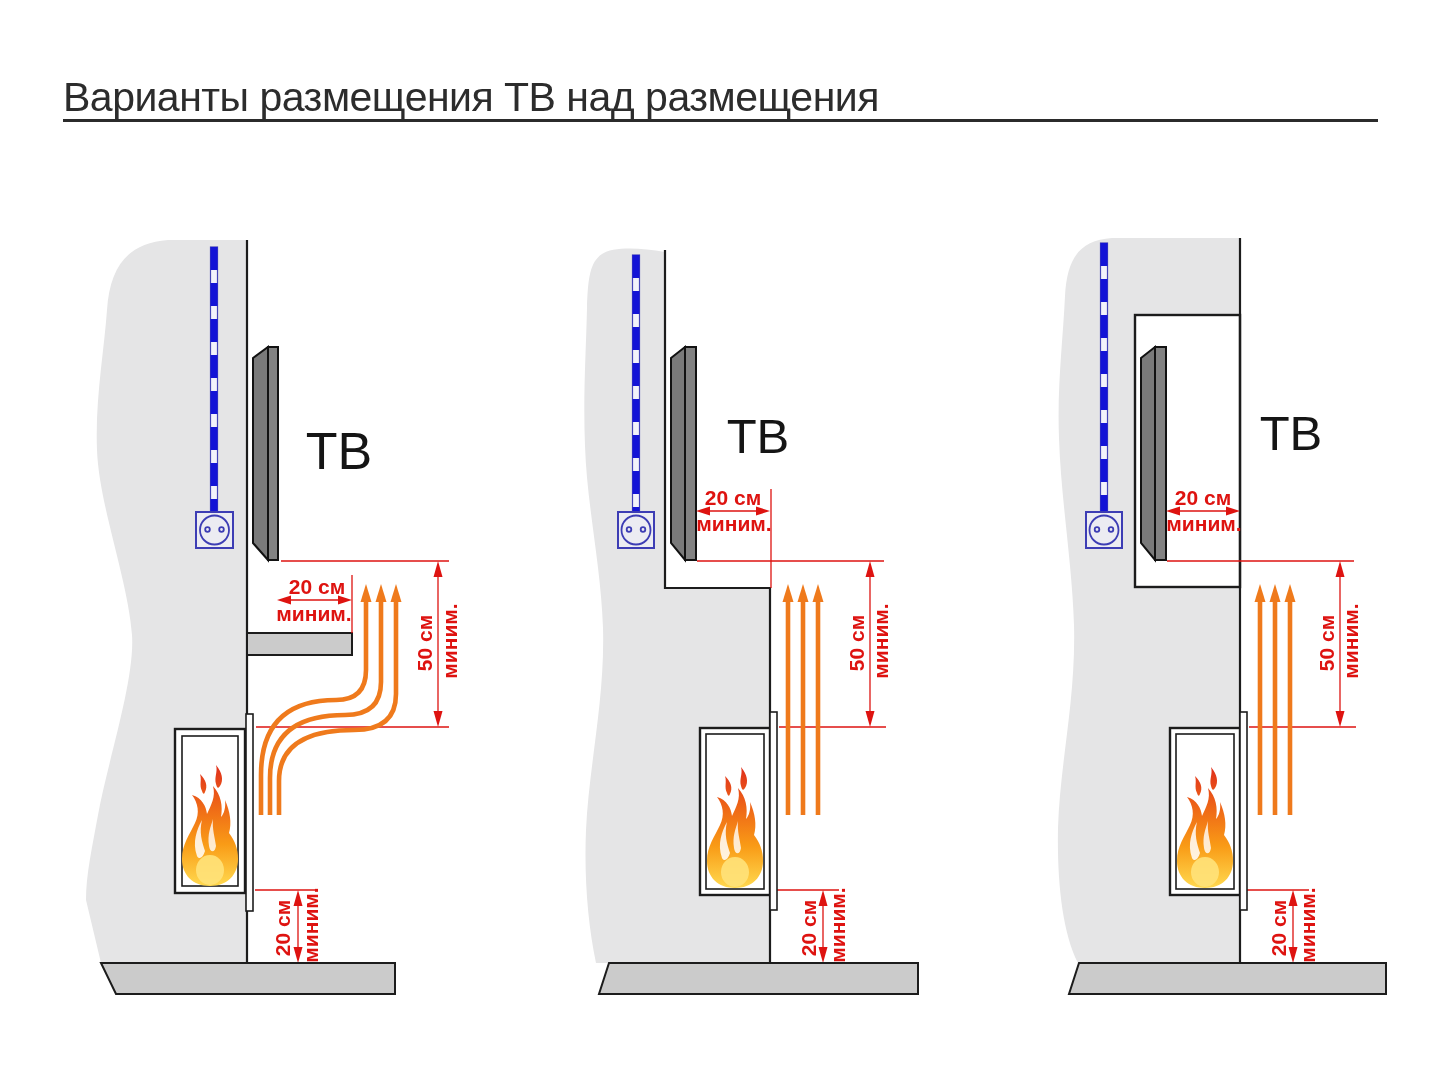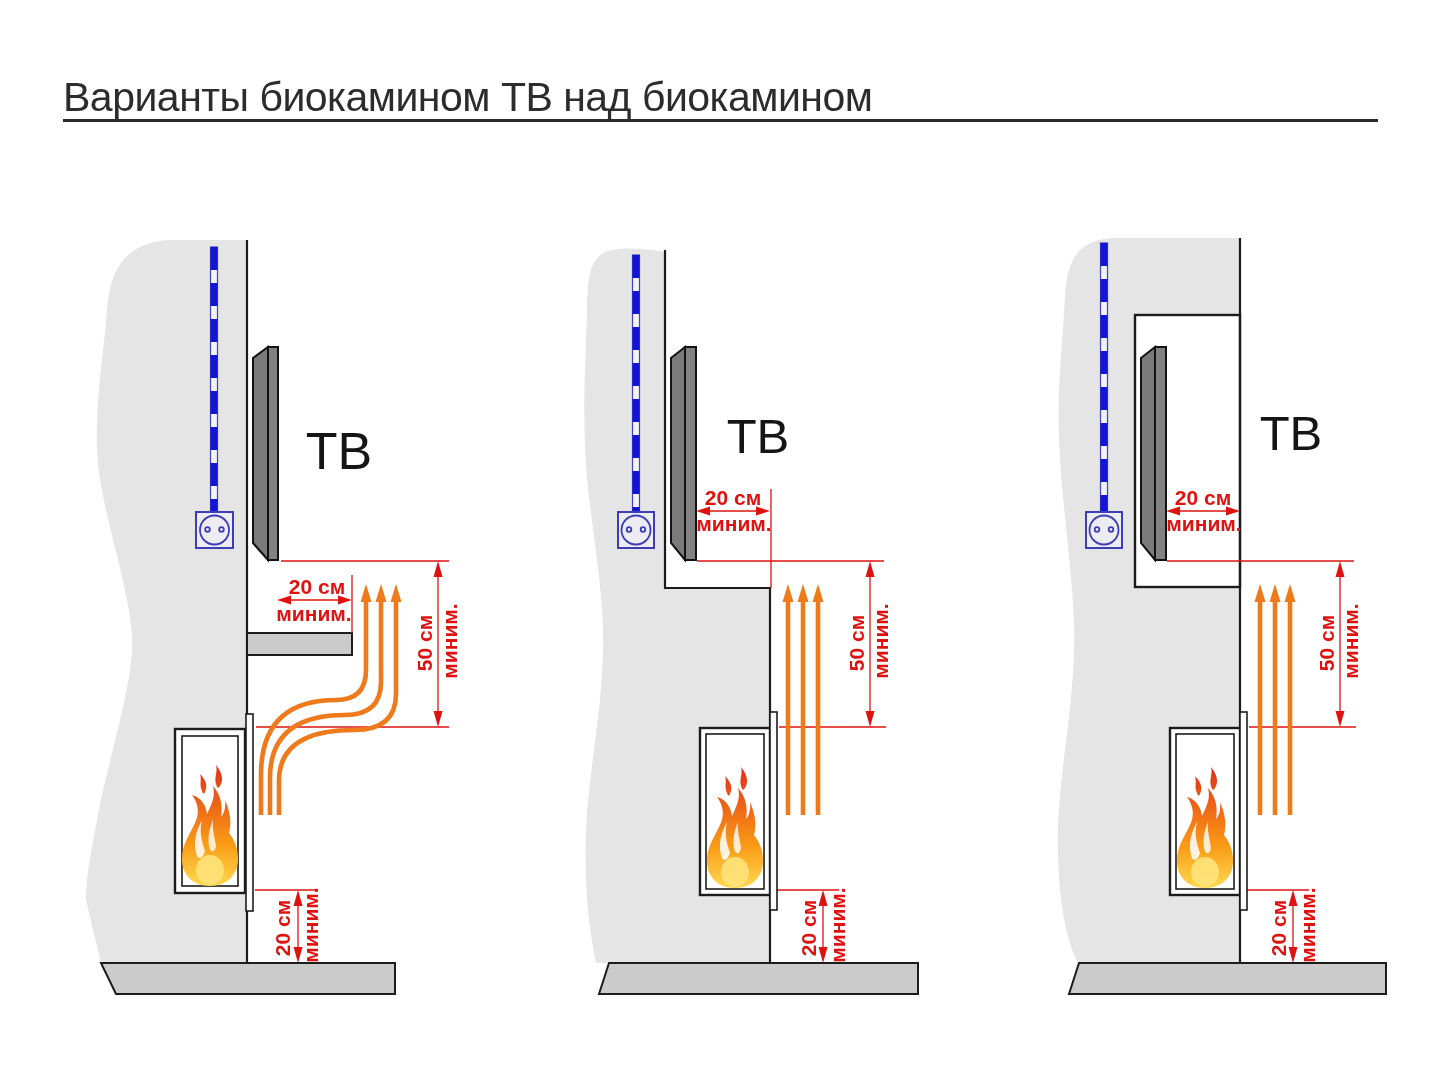--- a/index.html
+++ b/index.html
@@ -22,21 +22,21 @@
   .cable-conduit { fill:#f2f2fb; stroke:#4343b6; stroke-width:1.2; }
   .cable-dash { stroke:#1414d6; stroke-width:7; stroke-dasharray:23 13; fill:none; }
   .outlet-box { fill:#ececf2; stroke:#3d3db4; stroke-width:2; }
   .outlet-c { fill:none; stroke:#3d3db4; stroke-width:1.8; }
   .tvtxt { fill:#151515; font-family:"Liberation Sans",sans-serif; font-size:52px; }
   .tvtxt-s { font-size:49px; }
 </style>
 </head>
 <body>
 
-<div class="page-title">Варианты биокамином ТВ над биокамином</div>
+<div class="page-title">Варианты размещения ТВ над размещения</div>
 <div class="title-underline"></div>
 
 <svg class="scene" width="1440" height="1080" viewBox="0 0 1440 1080">
   <defs>
     <linearGradient id="fg" x1="0" y1="-118" x2="0" y2="2" gradientUnits="userSpaceOnUse">
       <stop offset="0" stop-color="#e0301b"></stop>
       <stop offset="0.35" stop-color="#ef6a17"></stop>
       <stop offset="0.65" stop-color="#f99b16"></stop>
       <stop offset="1" stop-color="#ffd94f"></stop>
     </linearGradient>

